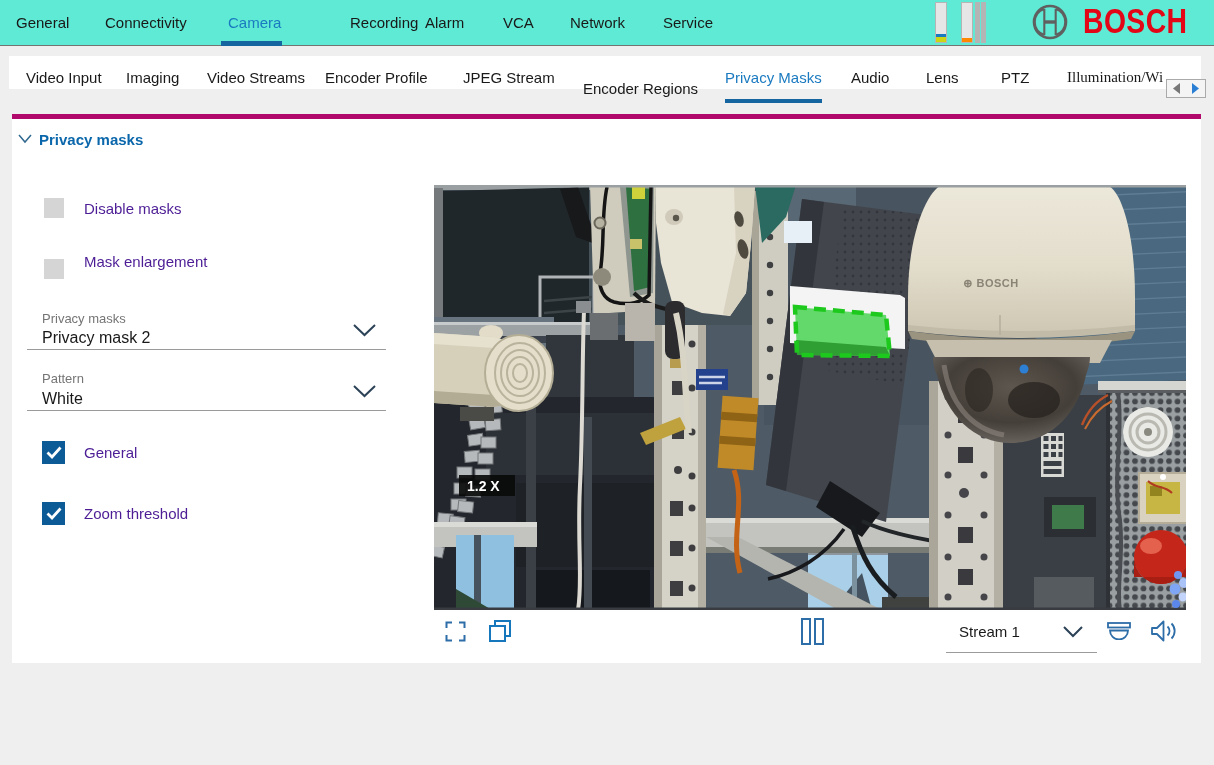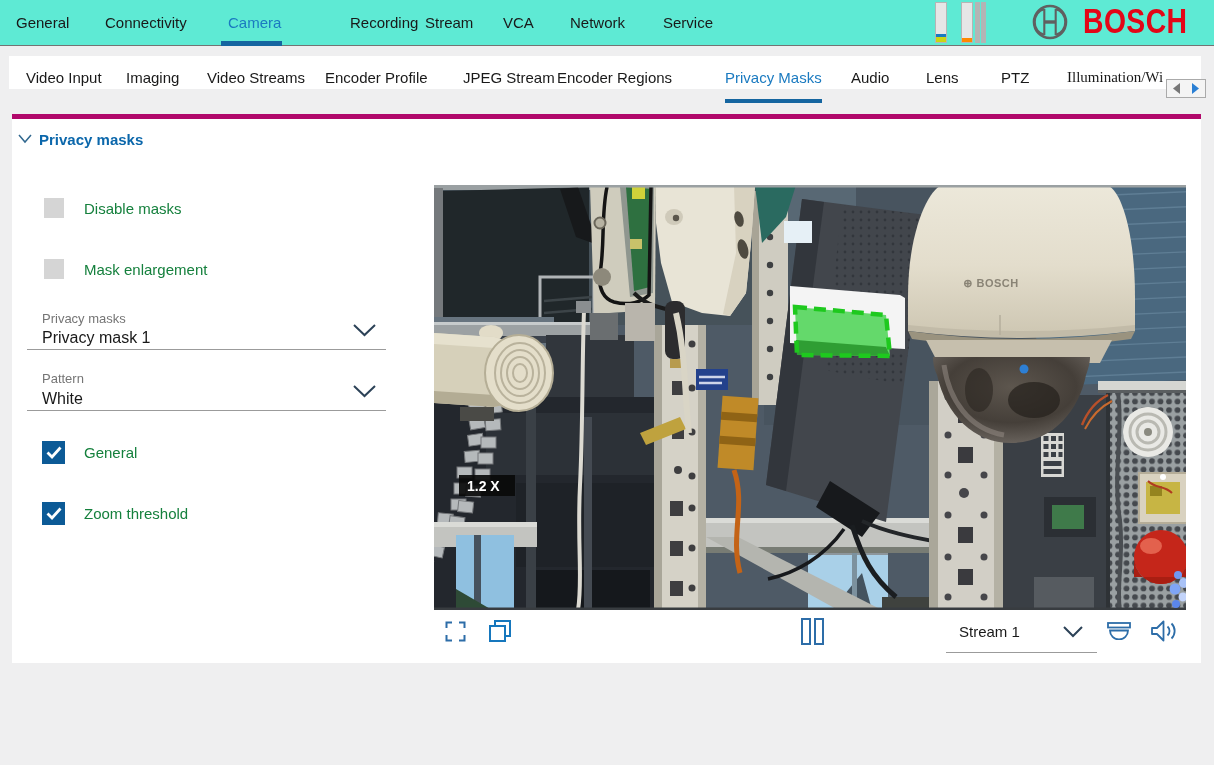--- a/index.html
+++ b/index.html
@@ -19,37 +19,37 @@
 .sn.act { color:#1a7ac0; }
 #pmline { position:absolute; left:725px; top:99px; width:97px; height:4px; background:#1565a0; }
 #arrbox { position:absolute; left:1166px; top:79px; width:40px; height:19px; background:#f4f4f4; border:1px solid #aaa; }
 
 #rule { position:absolute; left:12px; top:114px; width:1189px; height:5px; background:#b1086b; }
 #content { position:absolute; left:12px; top:119px; width:1189px; height:544px; background:#fff; }
 
 #hdr { position:absolute; left:39px; top:131px; font-size:15px; font-weight:bold; color:#0b67ab; }
 .cbg { position:absolute; left:44px; width:20px; height:20px; background:#d5d5d5; }
 .cbb { position:absolute; left:42px; width:23px; height:23px; background:#0c5a96; }
-.lbl { position:absolute; font-size:15px; color:#15803d; white-space:nowrap; }
+.lbl { position:absolute; font-size:15px; color:#4c1d95; white-space:nowrap; }
 .slbl { position:absolute; left:42px; font-size:13px; color:#757575; }
 .sval { position:absolute; left:42px; font-size:16px; color:#191919; }
 .dvd { position:absolute; left:27px; width:359px; height:1px; background:#9b9b9b; }
 
 .ctl { position:absolute; }
 #stream { position:absolute; left:959px; top:623px; font-size:15px; color:#191919; }
 #sline { position:absolute; left:946px; top:652px; width:151px; height:1px; background:#9b9b9b; }
 </style>
 </head>
 <body>
 <div id="topnav">
   <span class="tn" style="left:16px;">General</span>
   <span class="tn" style="left:105px;">Connectivity</span>
   <span class="tn act" style="left:228px;">Camera</span>
   <span class="tn" style="left:316px;margin-left:34px;">Recording</span>
-  <span class="tn" style="left:425px;">Stream</span>
+  <span class="tn" style="left:425px;">Alarm</span>
   <span class="tn" style="left:503px;">VCA</span>
   <span class="tn" style="left:570px;">Network</span>
   <span class="tn" style="left:663px;">Service</span>
 </div>
 <div id="camline"></div>
 
 <div class="bar" style="left:935px;width:12px;background:#e6e6e6;border:1px solid #b5b5b5;">
   <div style="position:absolute;left:0;bottom:5px;width:10px;height:3px;background:#1a7ac0;"></div>
   <div style="position:absolute;left:0;bottom:0;width:10px;height:5px;background:#ccd414;"></div>
 </div>
@@ -68,21 +68,21 @@
   <rect x="12.3" y="16.3" width="11.4" height="3.4" fill="#606060"></rect>
 </svg>
 <div class="abs" style="left:1083px;top:1px;font-size:35px;font-weight:bold;color:#e30617;letter-spacing:0.5px;transform:scaleX(0.81);transform-origin:0 0;">BOSCH</div>
 
 <div id="subnav">
   <span class="sn" style="left:17px;">Video Input</span>
   <span class="sn" style="left:117px;">Imaging</span>
   <span class="sn" style="left:198px;">Video Streams</span>
   <span class="sn" style="left:316px;">Encoder Profile</span>
   <span class="sn" style="left:454px;">JPEG Stream</span>
-  <span class="sn" style="left:548px;">Encoder Regions</span>
+  <span class="sn" style="left:574px;margin-top:11px;">Encoder Regions</span>
   <span class="sn act" style="left:716px;">Privacy Masks</span>
   <span class="sn" style="left:842px;">Audio</span>
   <span class="sn" style="left:917px;">Lens</span>
   <span class="sn" style="left:992px;">PTZ</span>
   <span class="sn" style="left:1058px;font-family:Liberation Serif, serif;">Illumination/Wi</span>
 </div>
 <div id="pmline"></div>
 <div id="arrbox">
   <svg width="38" height="17" viewBox="0 0 38 17">
     <path d="M13 3 L6 8.5 L13 14 Z" fill="#777"></path>
@@ -92,23 +92,23 @@
 <div id="rule"></div>
 <div id="content"></div>
 
 <svg class="abs" style="left:17px;top:133px;" width="16" height="12" viewBox="0 0 16 12">
   <path d="M2 2 L8 9 L14 2" fill="none" stroke="#31688f" stroke-width="1.5"></path>
 </svg>
 <div id="hdr">Privacy masks</div>
 <div class="cbg" style="top:198px;"></div>
 <div class="lbl" style="left:84px;top:200px;">Disable masks</div>
 <div class="cbg" style="top:259px;"></div>
-<div class="lbl" style="left:84px;top:261px;">Mask enlargement</div>
+<div class="lbl" style="left:84px;top:253px;">Mask enlargement</div>
 <div class="slbl" style="top:311px;">Privacy masks</div>
-<div class="sval" style="top:329px;">Privacy mask 1</div>
+<div class="sval" style="top:329px;">Privacy mask 2</div>
 <svg class="abs" style="left:352px;top:323px;" width="25" height="15" viewBox="0 0 25 15">
   <path d="M2 2 L12.5 12 L23 2" fill="none" stroke="#2c4257" stroke-width="2"></path>
 </svg>
 <div class="dvd" style="top:349px;"></div>
 <div class="slbl" style="top:371px;">Pattern</div>
 <div class="sval" style="top:390px;">White</div>
 <svg class="abs" style="left:352px;top:384px;" width="25" height="15" viewBox="0 0 25 15">
   <path d="M2 2 L12.5 12 L23 2" fill="none" stroke="#2c4257" stroke-width="2"></path>
 </svg>
 <div class="dvd" style="top:410px;"></div>

